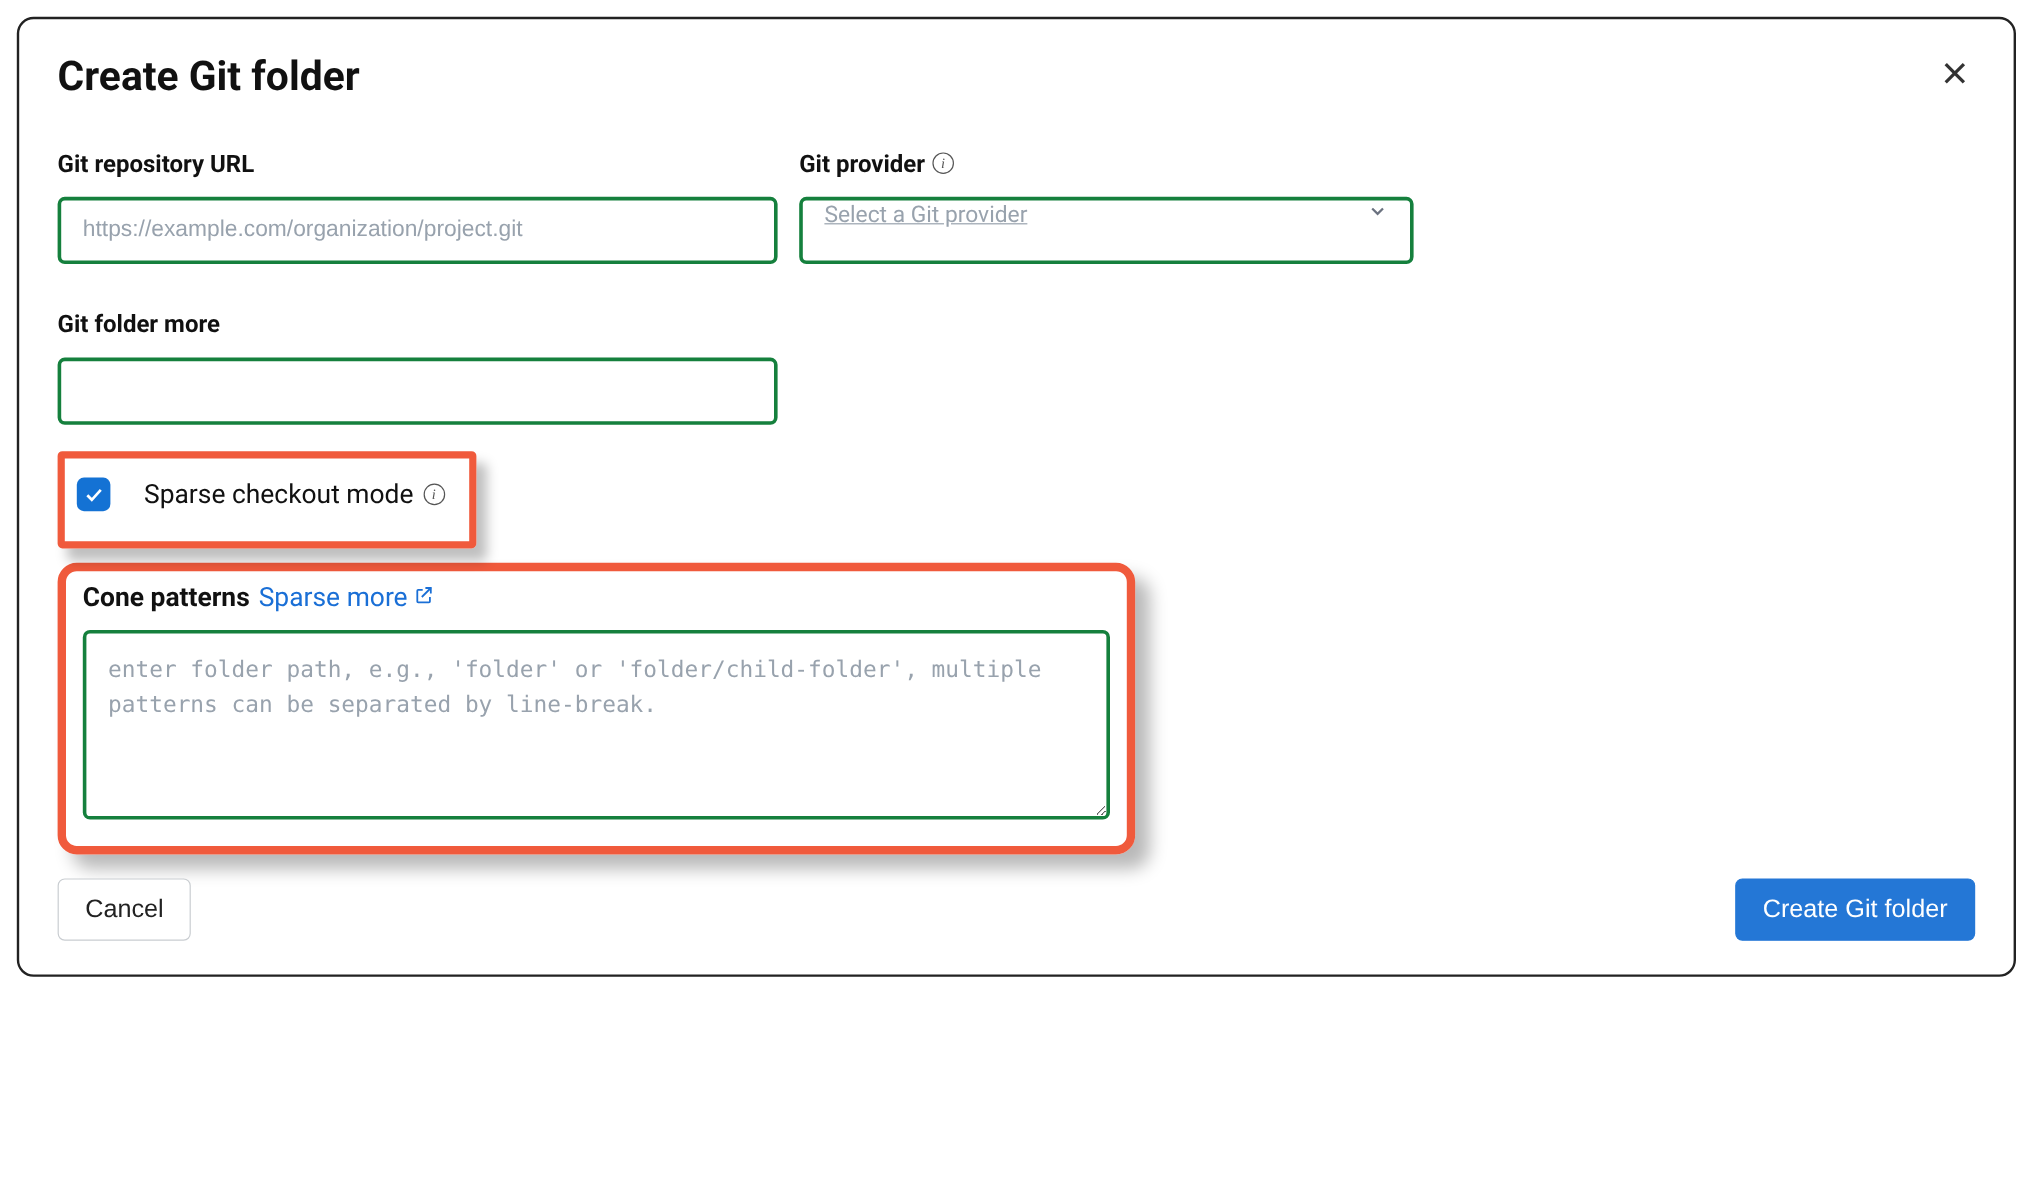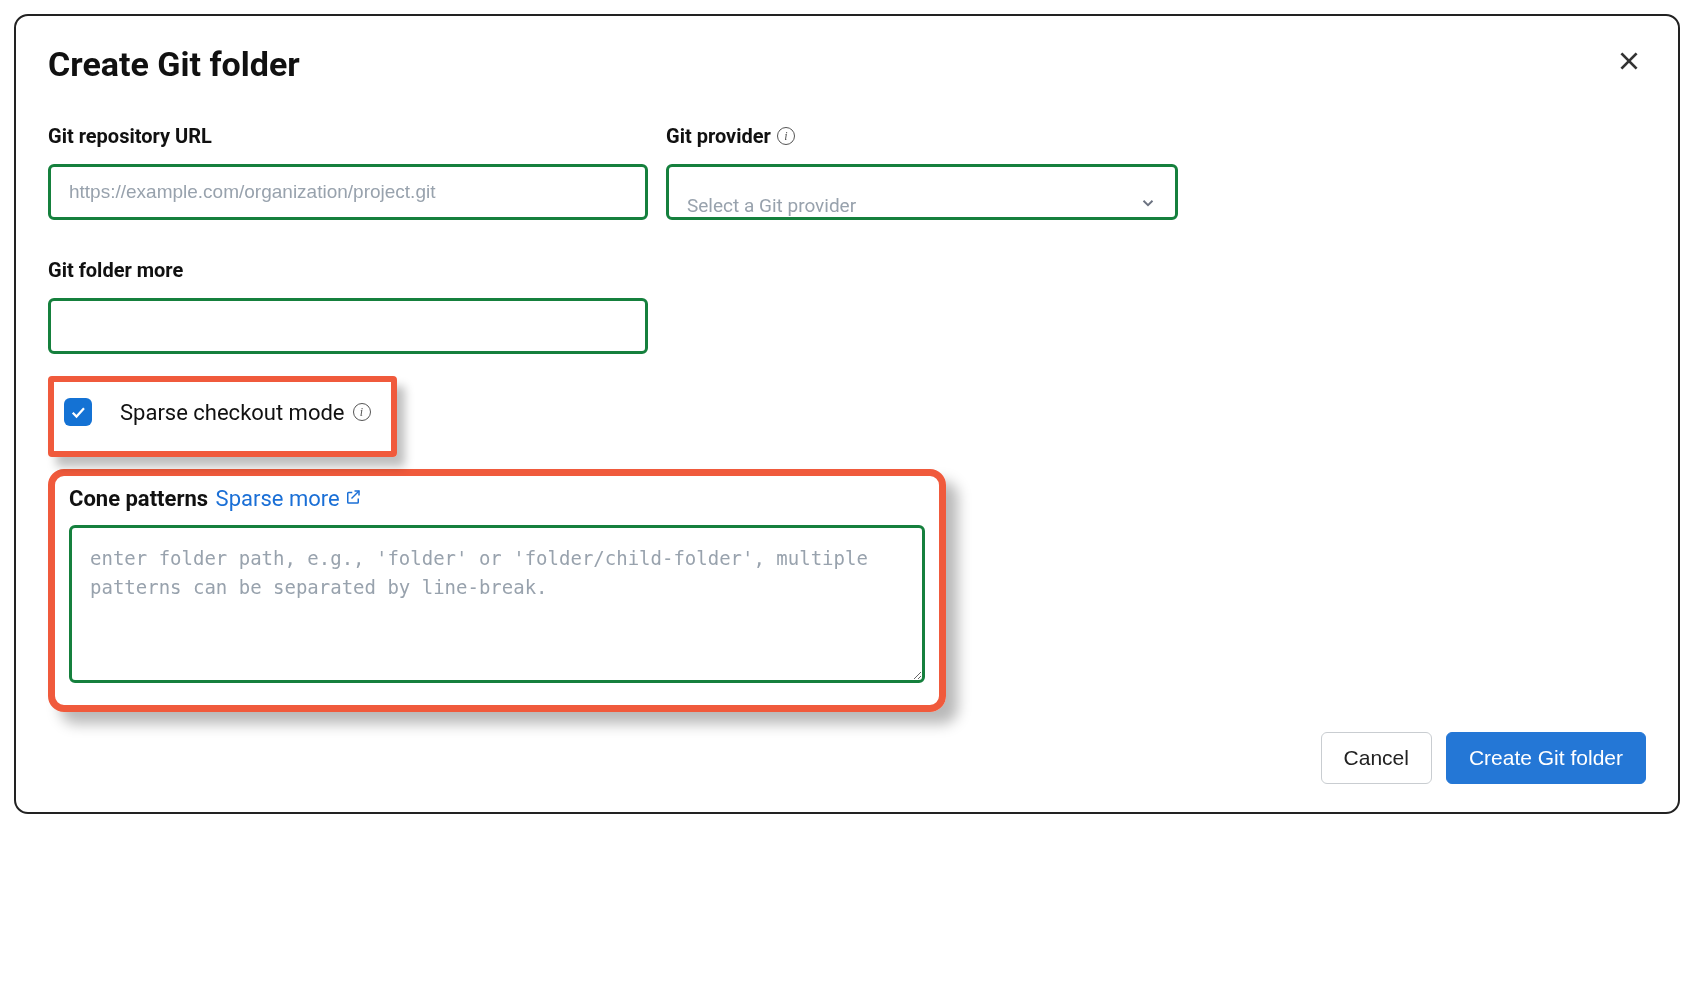--- a/index.html
+++ b/index.html
@@ -74,24 +74,25 @@
       padding: 0 18px;
       font-size: 19px;
       color: #222;
       background: #fff;
     }
     .text-input::placeholder, .textarea-input::placeholder {
       color: #98a2ad;
     }
     .select-input {
       display: flex;
-      align-items: flex-end;
+      align-items: flex-start;
       justify-content: space-between;
       cursor: pointer;
       color: #98a2ad;
+      text-decoration: underline;
     }
     .select-input .chevron svg { width: 18px; height: 18px; stroke: #6b7280; stroke-width: 2.5; fill: none; }
 
     .sparse-highlight {
       display: inline-flex;
       align-items: center;
       gap: 28px;
       border: 6px solid #f05a3c;
       border-radius: 4px;
       padding: 16px 20px 25px 10px;
@@ -143,21 +144,21 @@
     .learn-more-link svg { width: 18px; height: 18px; stroke: #1a6fd6; stroke-width: 2; fill: none; }
     .textarea-input {
       height: 158px;
       padding: 16px 18px;
       resize: vertical;
       line-height: 1.55;
     }
 
     .dialog-footer {
       display: flex;
-      justify-content: flex-end;
+      justify-content: space-between;
       gap: 14px;
       margin-top: 8px;
     }
     .btn {
       height: 52px;
       padding: 0 22px;
       border-radius: 6px;
       font-size: 21px;
       cursor: pointer;
       border: 1px solid transparent;

